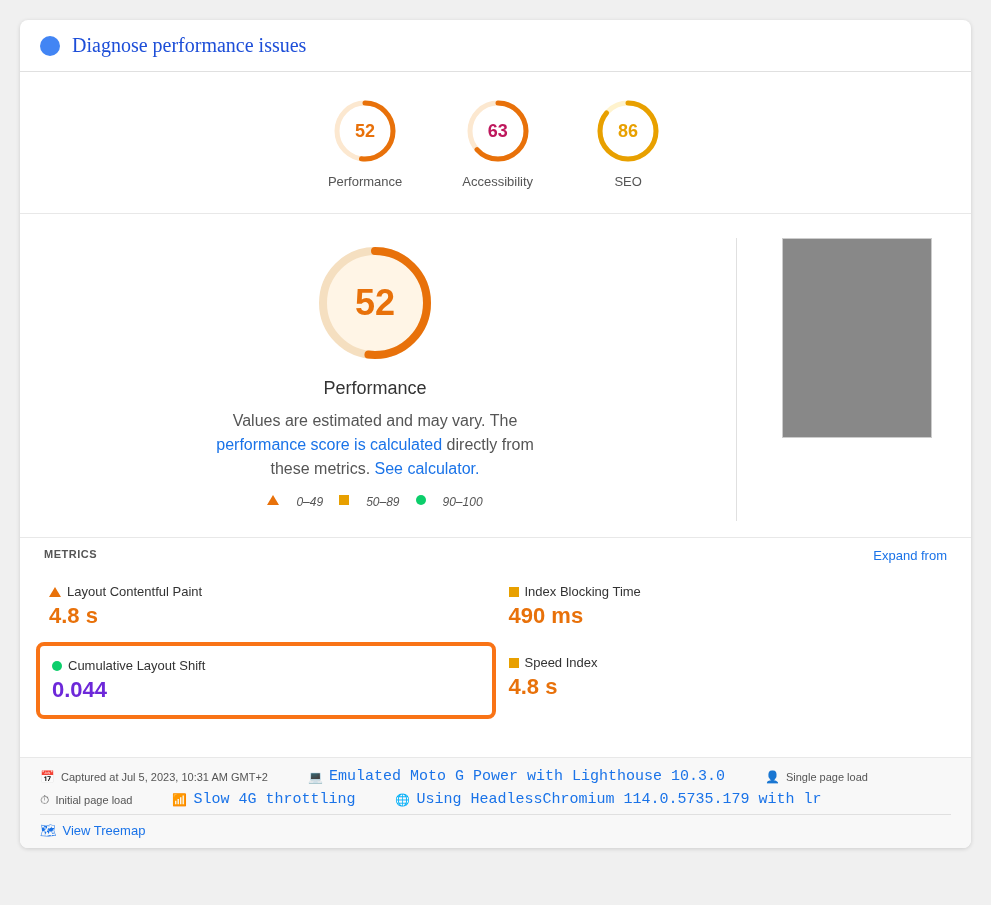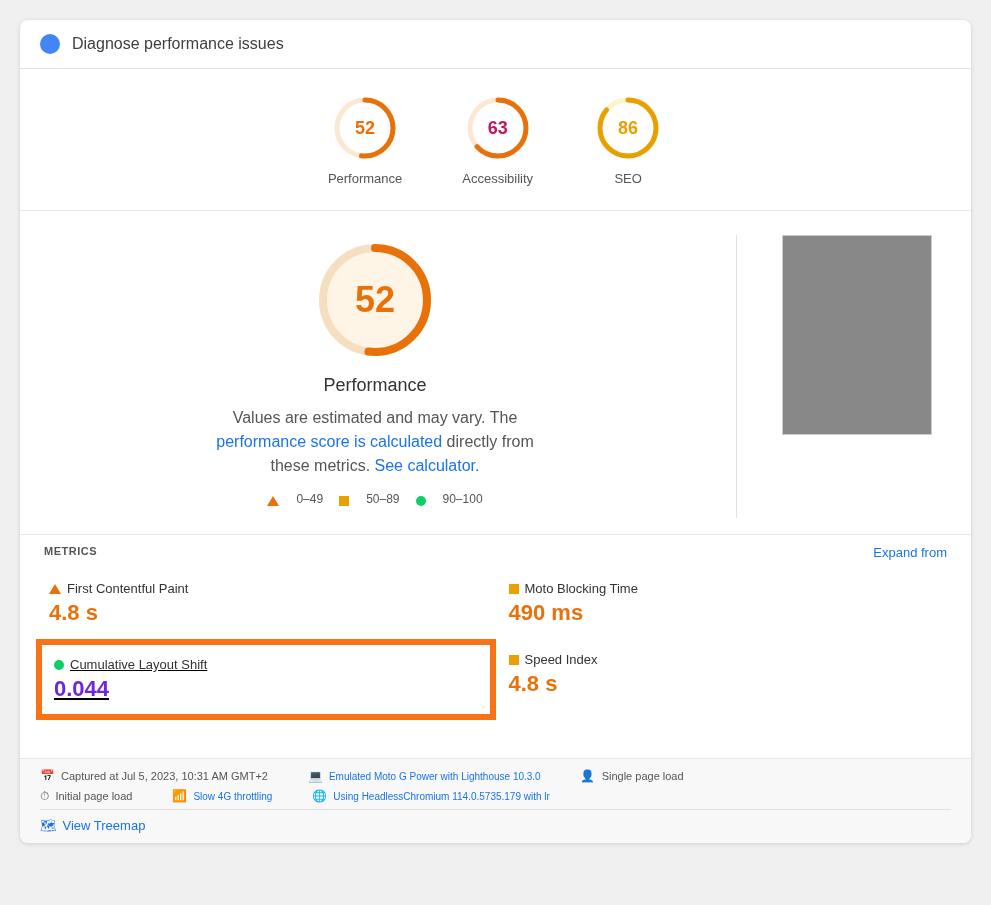--- a/index.html
+++ b/index.html
@@ -1,73 +1,73 @@
 <!DOCTYPE html>
 <html><head>
   <meta charset="utf-8">
   <style>
     * { box-sizing: border-box; margin: 0; padding: 0; }
     body { font-family: Arial, sans-serif; background: #f0f0f0; display: flex; justify-content: center; align-items: flex-start; padding: 20px; }
     .card { background: white; border-radius: 8px; width: 960px; padding: 0; box-shadow: 0 1px 4px rgba(0,0,0,0.15); overflow: hidden; }
     .header { display: flex; align-items: center; padding: 14px 20px; border-bottom: 1px solid #e0e0e0; }
     .header-icon { width: 20px; height: 20px; background: #4285f4; border-radius: 50%; margin-right: 12px; flex-shrink: 0; }
-    .header-title { font-size: 16px; color: #404040; font-weight: 500; }
+    .header-title { font-size: 20px; color: #1d4ed8; font-weight: 500; font-family: Liberation Serif, serif; }
 
     
     .scores-section { display: flex; justify-content: center; gap: 60px; padding: 24px 20px; border-bottom: 1px solid #e8e8e8; }
     .score-item { display: flex; flex-direction: column; align-items: center; gap: 8px; }
     .score-circle { position: relative; width: 70px; height: 70px; }
     .score-circle svg { position: absolute; top: 0; left: 0; }
     .score-number { position: absolute; top: 50%; left: 50%; transform: translate(-50%, -50%); font-size: 18px; font-weight: 600; }
     .score-label { font-size: 13px; color: #555; }
 
     
     .main-content { display: flex; padding: 24px 24px 16px; gap: 20px; border-bottom: 1px solid #e8e8e8; }
     .left-panel { flex: 1; }
     .big-score-wrapper { display: flex; flex-direction: column; align-items: center; margin-bottom: 12px; }
     .big-circle { position: relative; width: 130px; height: 130px; margin-bottom: 10px; }
     .big-circle svg { position: absolute; top: 0; left: 0; }
     .big-score-number { position: absolute; top: 50%; left: 50%; transform: translate(-50%, -50%); font-size: 36px; font-weight: 600; color: #e8710a; }
     .perf-label { font-size: 18px; font-weight: 500; color: #333; margin-bottom: 10px; text-align: center; }
     .desc-text { font-size: 16px; color: #555; text-align: center; line-height: 1.5; max-width: 360px; }
     .desc-text a { color: #1a73e8; text-decoration: none; }
     .legend { display: flex; align-items: center; gap: 16px; margin-top: 14px; font-size: 12px; color: #555; justify-content: center; }
-    .legend-item { display: flex; align-items: flex-end; gap: 17px; }
+    .legend-item { display: flex; align-items: flex-start; gap: 17px; font-style: italic; }
     .legend-triangle { width: 0; height: 0; border-left: 6px solid transparent; border-right: 6px solid transparent; border-bottom: 10px solid #e8710a; }
     .legend-square { width: 10px; height: 10px; background: #e8a000; }
     .legend-circle { width: 10px; height: 10px; background: #0cce6b; border-radius: 50%; }
 
     .divider-vertical { width: 1px; background: #e0e0e0; margin: 0 10px; }
     .right-panel { width: 180px; display: flex; align-items: flex-start; justify-content: center; }
     .screenshot-placeholder { width: 150px; height: 200px; background: #888; border: 1px solid #ccc; }
 
     
     .metrics-header { display: flex; justify-content: space-between; align-items: flex-start; padding: 10px 24px 8px; }
     .metrics-label { font-size: 11px; font-weight: 700; color: #555; letter-spacing: 0.5px; }
     .expand-view { font-size: 13px; color: #1a73e8; cursor: pointer; }
 
     .metrics-grid { display: grid; grid-template-columns: 1fr 1fr; padding: 0 16px 12px; gap: 0; }
     .metric-item { padding: 12px 12px; border: 1px solid transparent; }
-    .metric-item.highlighted { border: 6px solid #f97316; border-radius: 0; text-decoration: underline; }
+    .metric-item.highlighted { border: 4px solid #f97316; border-radius: 8px; }
     .metric-top { display: flex; align-items: center; gap: 6px; margin-bottom: 4px; }
     .metric-name { font-size: 13px; color: #333; }
     .metric-value { font-size: 22px; font-weight: 600; }
     .value-red { color: #e8710a; }
     .value-green { color: #6d28d9; }
 
     .indicator-triangle { width: 0; height: 0; border-left: 6px solid transparent; border-right: 6px solid transparent; border-bottom: 10px solid #e8710a; display: inline-block; }
     .indicator-square { width: 10px; height: 10px; background: #e8a000; display: inline-block; }
     .indicator-circle-green { width: 10px; height: 10px; background: #0cce6b; border-radius: 50%; display: inline-block; }
 
     
     .footer { background: #f8f8f8; padding: 10px 20px; border-top: 1px solid #e8e8e8; }
     .footer-row { display: flex; gap: 40px; margin-bottom: 6px; flex-wrap: wrap; }
     .footer-item { display: flex; align-items: center; gap: 6px; font-size: 11px; color: #555; }
     .footer-icon { font-size: 12px; color: #666; }
-    .footer-link { color: #1a73e8; text-decoration: none; font-size: 10px; }
+    .footer-link { color: #1a73e8; text-decoration: none; font-size: 15px; font-family: Liberation Mono, monospace; }
     .footer-bottom { padding-top: 8px; border-top: 1px solid #e0e0e0; margin-top: 4px; }
     .view-treemap { display: flex; align-items: center; gap: 6px; color: #1a73e8; font-size: 13px; cursor: pointer; }
   </style>
 </head>
 <body>
 
 <div class="card">
 
   <div class="header">
     <div class="header-icon"></div>
@@ -148,29 +148,29 @@
   <div class="metrics-header">
     <span class="metrics-label">METRICS</span>
     <span class="expand-view">Expand from</span>
   </div>
 
   <div class="metrics-grid">
 
     <div class="metric-item">
       <div class="metric-top">
         <span class="indicator-triangle"></span>
-        <span class="metric-name">First Contentful Paint</span>
+        <span class="metric-name">Layout Contentful Paint</span>
       </div>
       <div class="metric-value value-red">4.8 s</div>
     </div>
 
     <div class="metric-item">
       <div class="metric-top">
         <span class="indicator-square"></span>
-        <span class="metric-name">Moto Blocking Time</span>
+        <span class="metric-name">Index Blocking Time</span>
       </div>
       <div class="metric-value value-red">490 ms</div>
     </div>
     <div class="metric-item highlighted">
       <div class="metric-top">
         <span class="indicator-circle-green"></span>
         <span class="metric-name">Cumulative Layout Shift</span>
       </div>
       <div class="metric-value value-green">0.044</div>
     </div>

